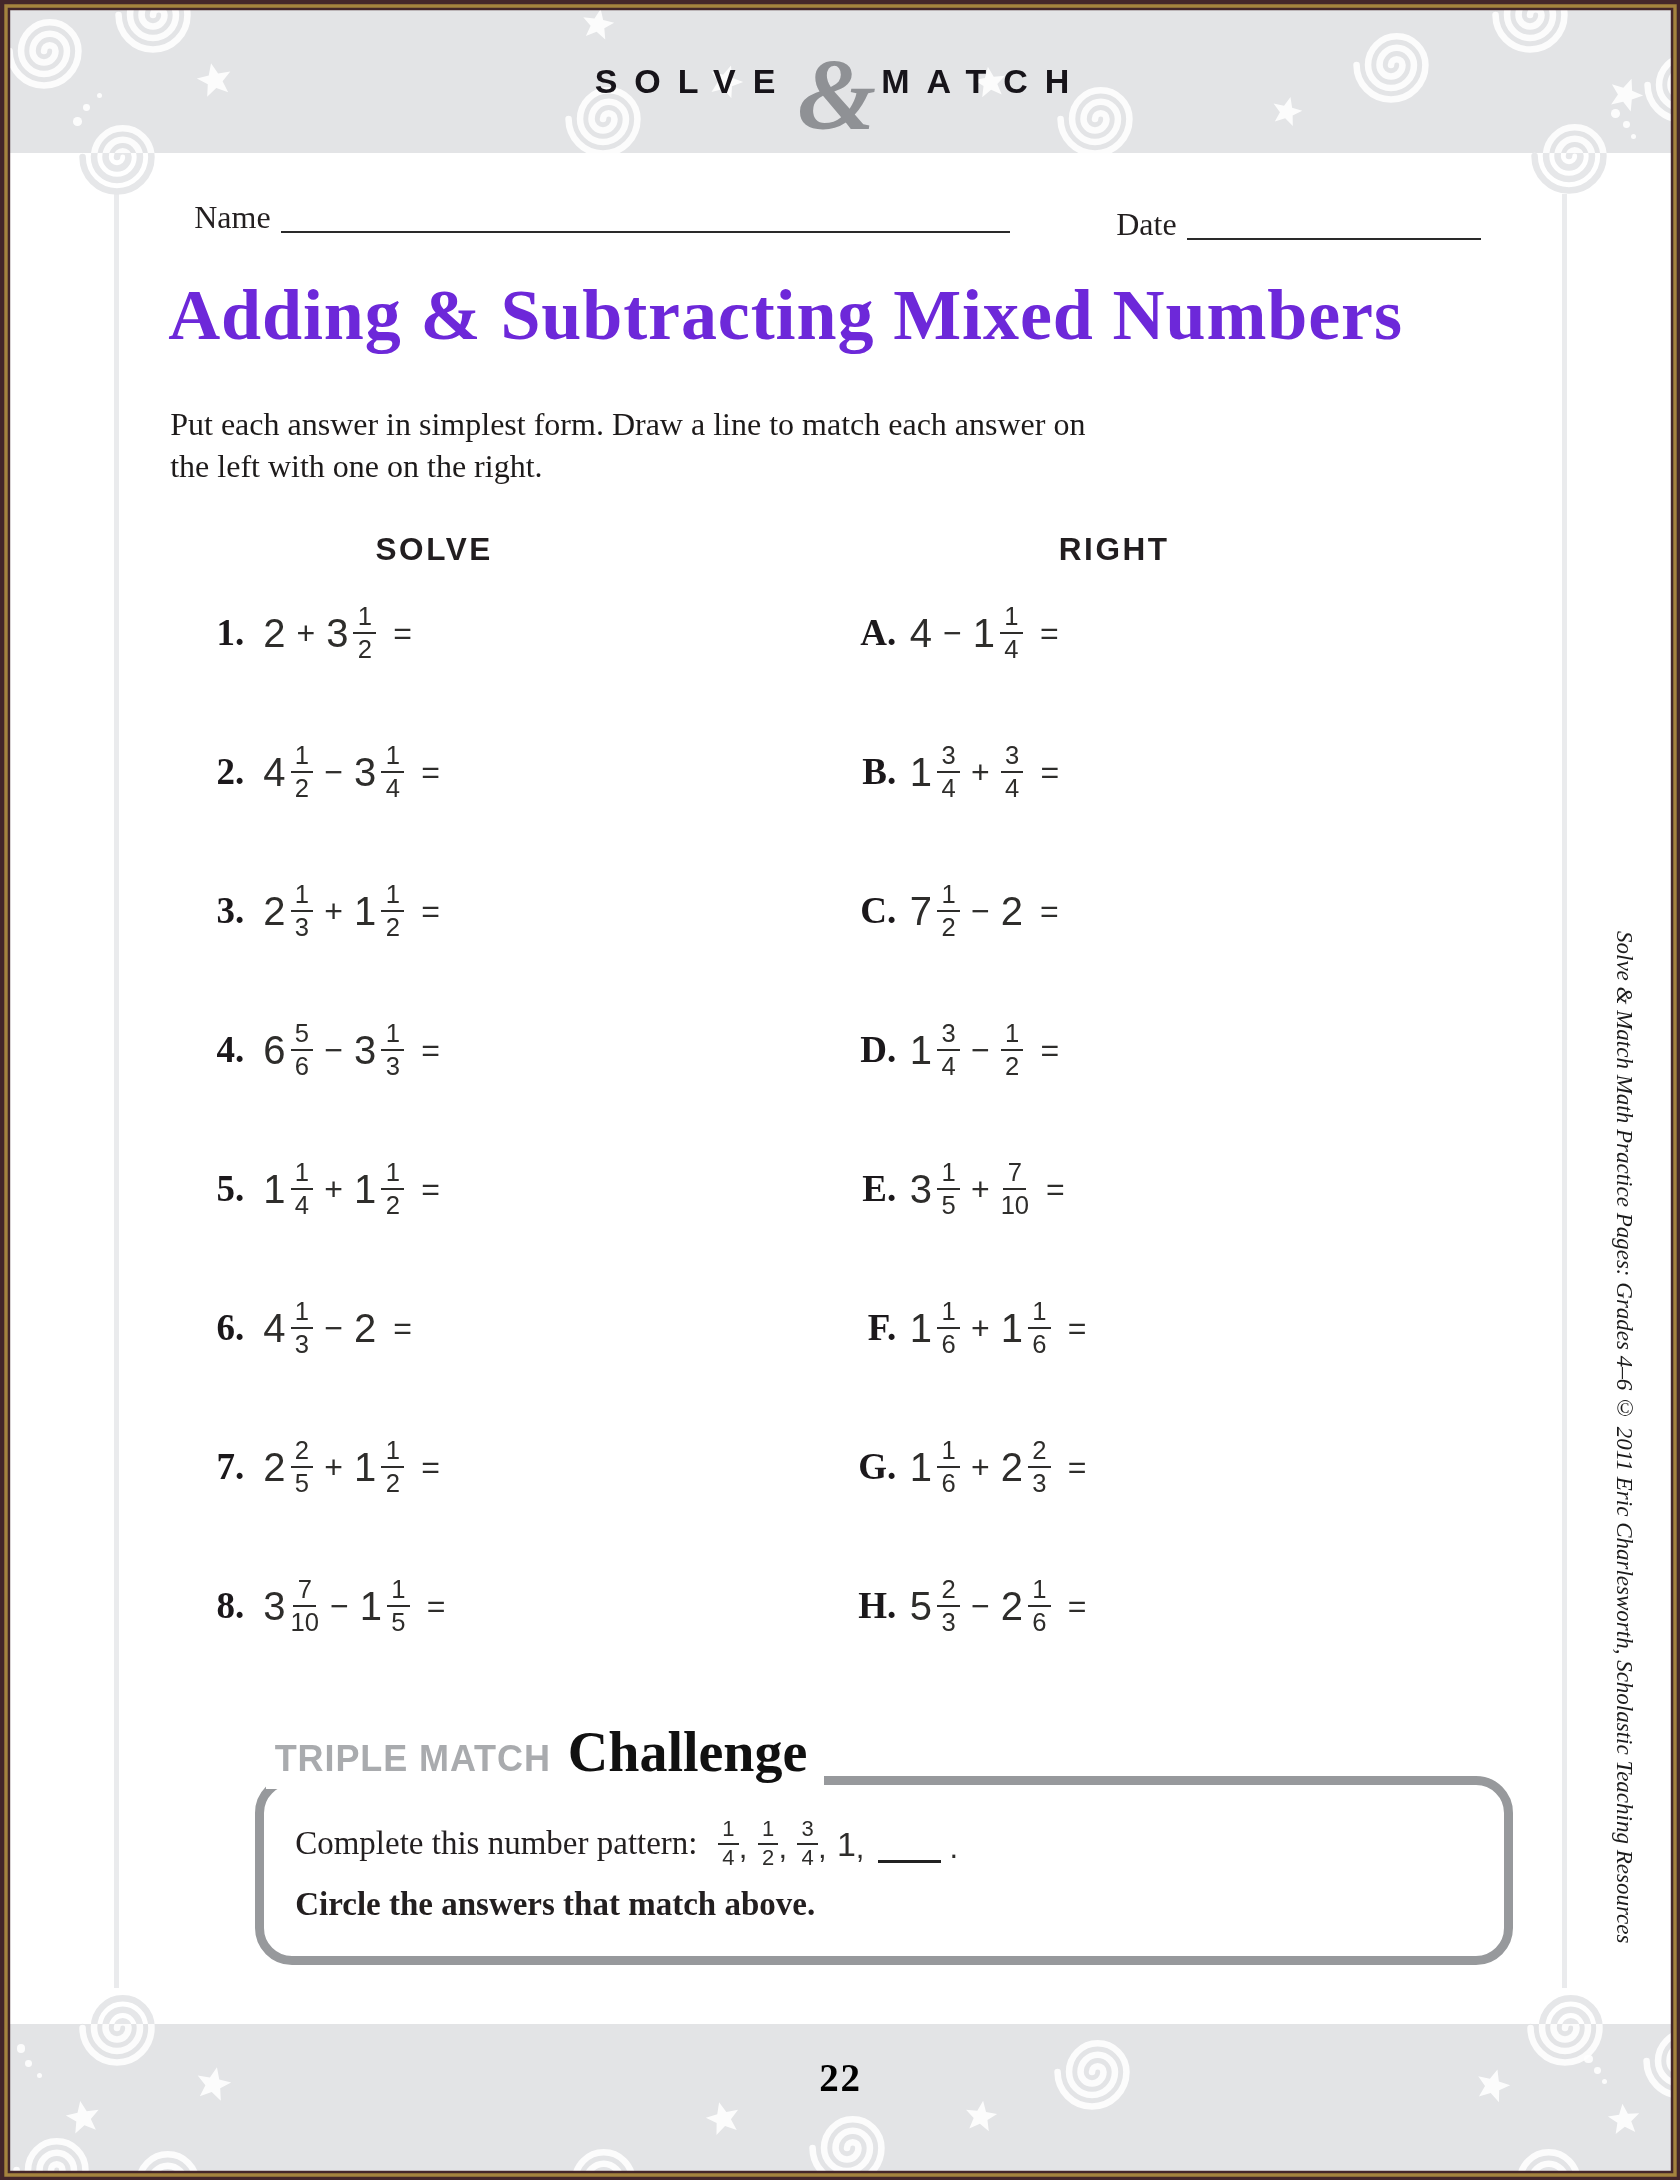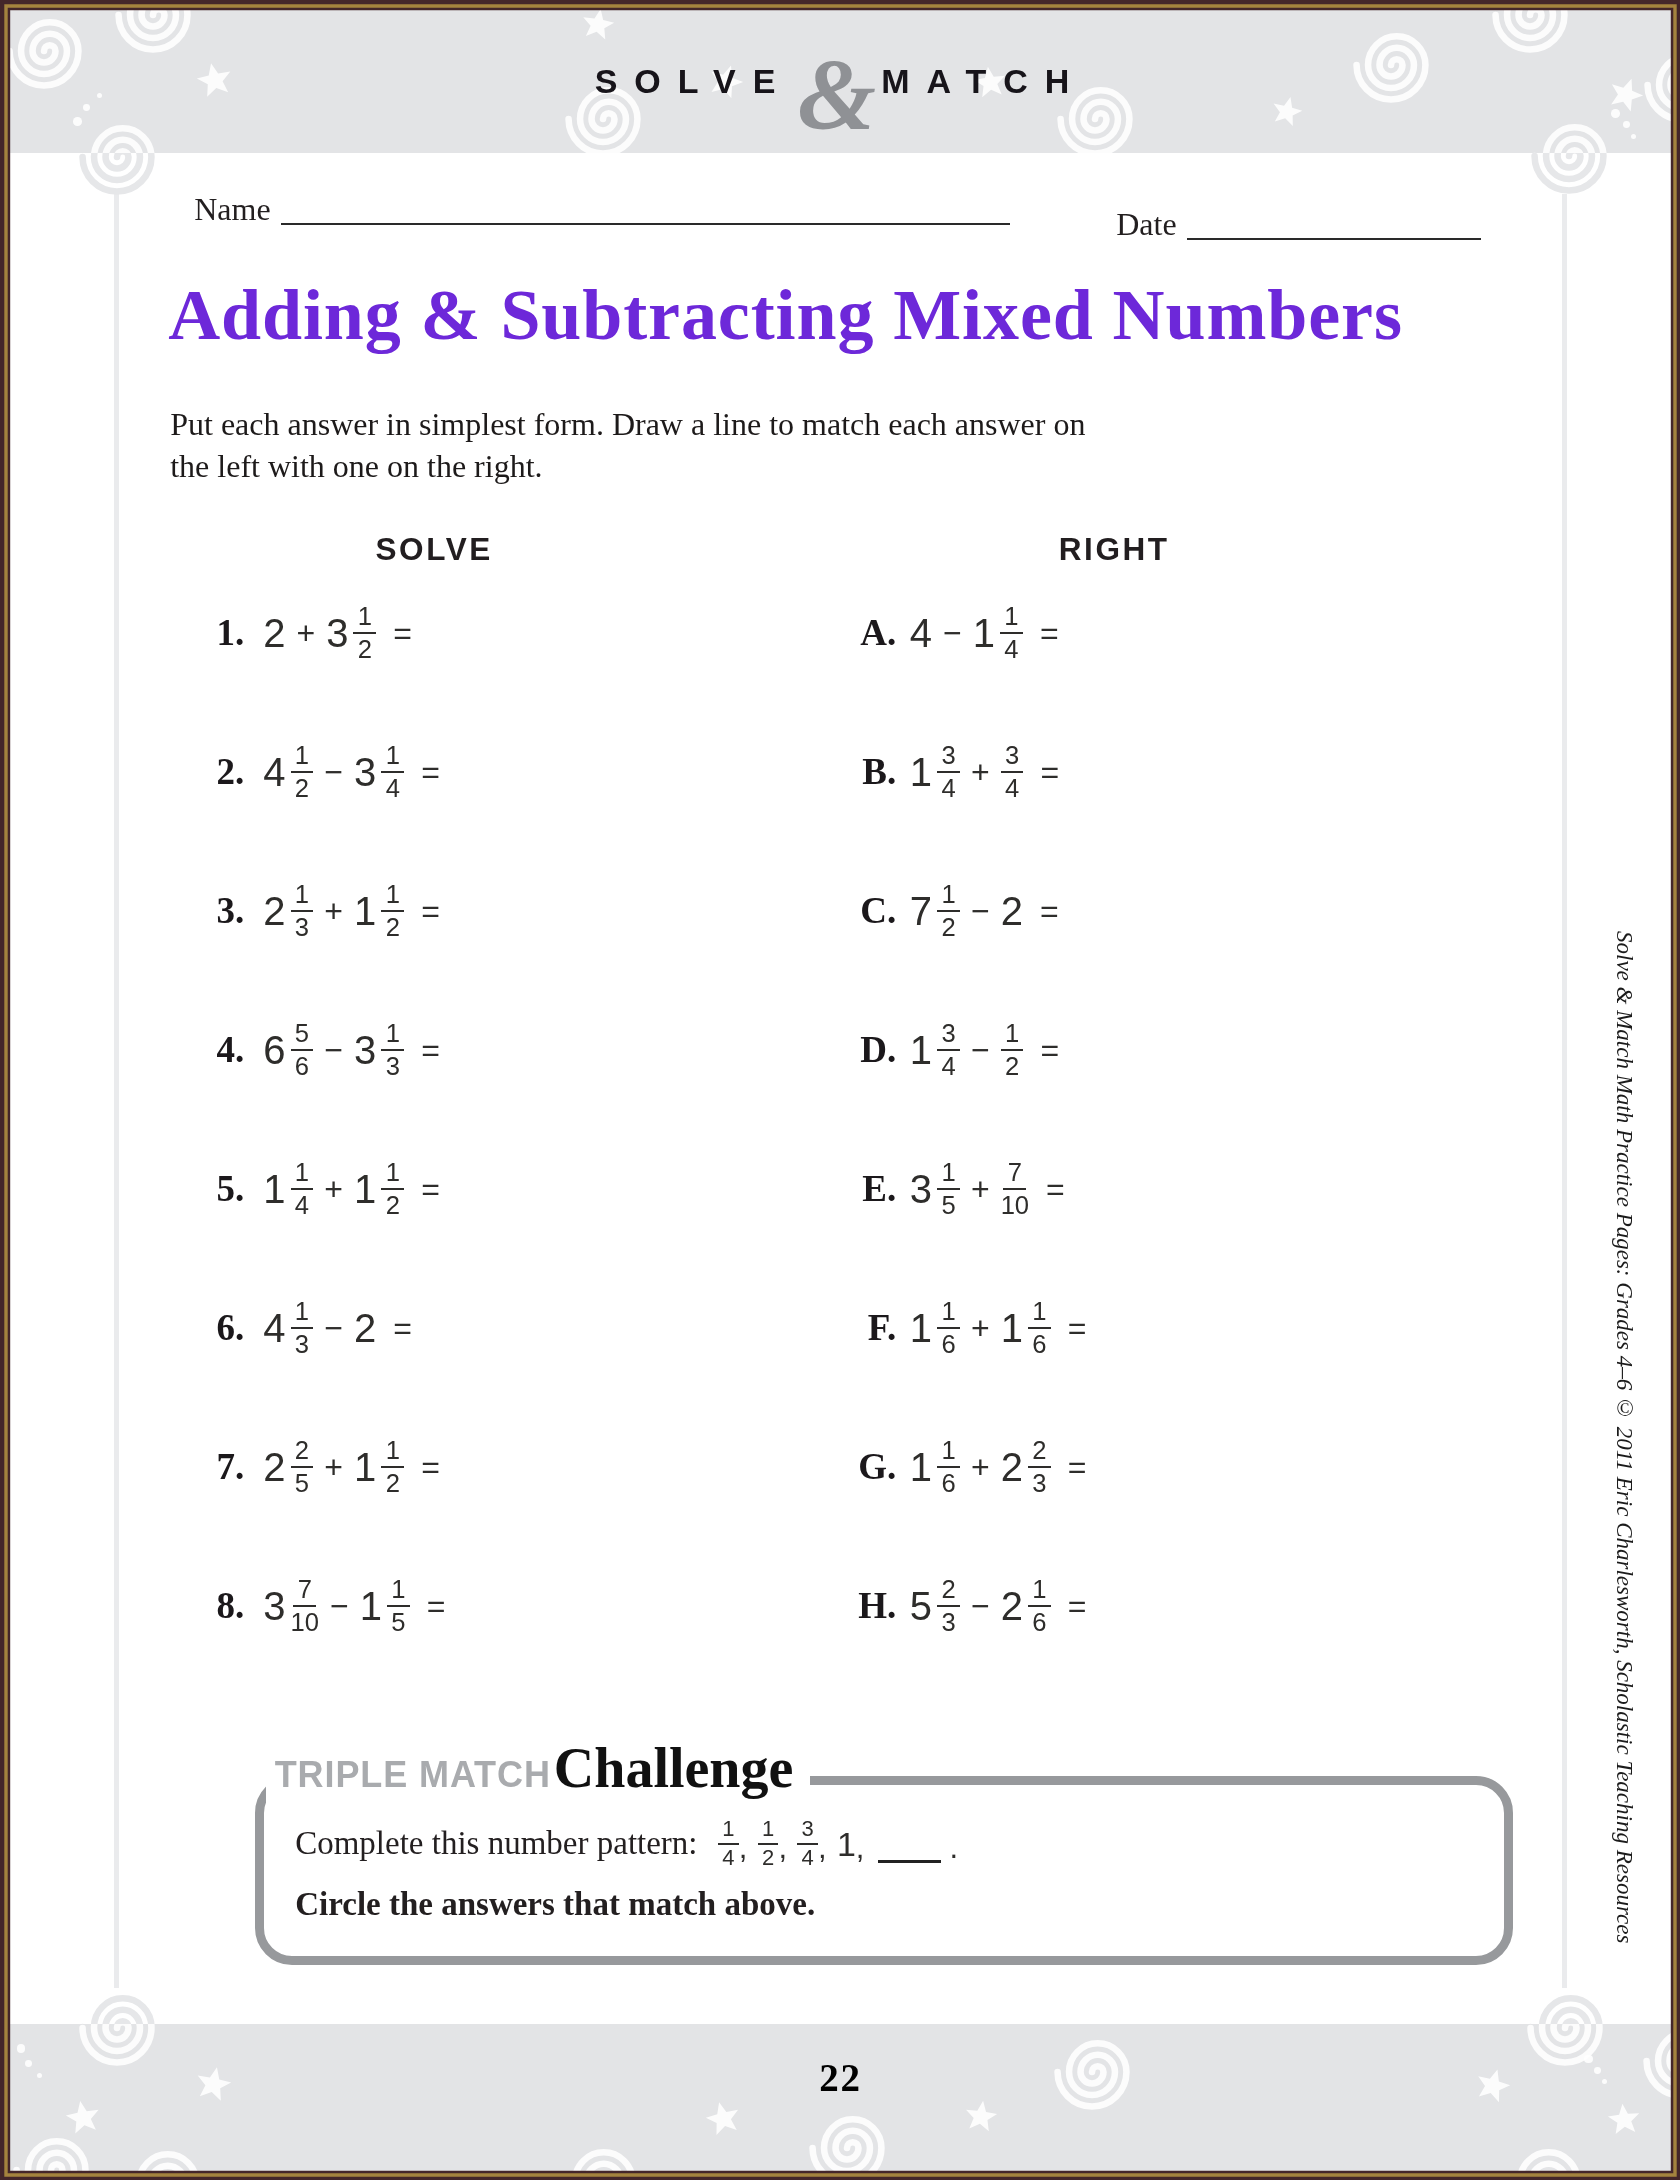--- a/index.html
+++ b/index.html
@@ -49,21 +49,21 @@
   .eq-group { display:flex; align-items:center; gap:5.1px; }
   .eq-op { font-family:"Liberation Sans", sans-serif; font-size:32px; line-height:1; margin:0 11px; color:#2e2d2b; }
   .eq-eq { margin-left:17px; }
   .frac { display:flex; flex-direction:column; align-items:center; font-family:"Liberation Sans", sans-serif; font-size:25.6px; line-height:1.02; color:#2e2d2b; }
   .fn { border-bottom:2.6px solid #2e2d2b; padding:0 4.3px 2.6px; }
   .fd { padding-top:2.6px; }
   .eq-sep { font-family:"Liberation Sans", sans-serif; font-size:31px; align-self:flex-end; margin:0 10.2px 3.4px 0; color:#2e2d2b; }
   .eq-blank { display:inline-block; width:63px; border-bottom:3.4px solid #222; height:34px; align-self:flex-end; margin:0 8.5px 6.8px 3.4px; }
 
   
-  .challenge-heading { position:absolute; left:256px; top:1710px; background:#fff; padding:0 17px 5.1px 8.5px; display:flex; align-items:baseline; gap:3px; z-index:6;margin-top:16px; }
+  .challenge-heading { position:absolute; left:256px; top:1710px; background:#fff; padding:0 17px 5.1px 8.5px; display:flex; align-items:baseline; gap:17px; z-index:6; }
   .challenge-kicker { font-family:"Liberation Sans", sans-serif; font-weight:bold; font-size:36px; letter-spacing:0.9px; color:#a9abae; }
   .challenge-title { font-weight:bold; font-size:56px; color:#111; }
   .challenge-box { position:absolute; left:207px; top:1766px; width:1258px; height:189px; border:9.4px solid #97999c; border-radius:37px; background:#fff; z-index:5; padding:0 31px;margin-left:38px; }
   .challenge-line1 { display:flex; align-items:center; margin-top:31px; height:55px; font-size:33px; }
   .challenge-line1 .prefix { margin-right:20.4px; }
   .challenge-line2 { margin-top:15.3px; font-size:33px;font-weight:bold; }
   #pattern-seq { display:flex; align-items:center; }
   #pattern-seq .eq-num { font-size:34px; }
   #pattern-seq .frac { font-size:22px; }
 
@@ -196,21 +196,21 @@
     <span class="dot" style="left:1601px; top:99px; width:8.5px; height:8.5px;"></span>
     <span class="dot" style="left:1613px; top:111px; width:6.8px; height:6.8px;"></span>
     <span class="dot" style="left:1621px; top:124px; width:5.1px; height:5.1px;"></span>
     <div class="logo">
       <span class="logo-word">SOLVE</span>
       <span class="logo-amp">&amp;</span>
       <span class="logo-word">MATCH</span>
     </div>
   </div>
 
-  <div class="field-row" style="left:184px; top:176px; width:816px; height:39px;">
+  <div class="field-row" style="left:184px; top:184px; width:816px; height:39px;">
     <span class="field-label">Name</span>
     <span class="write-line"></span>
   </div>
   <div class="field-row" style="left:1106px; top:191px; width:365px; height:39px;align-items:flex-end;">
     <span class="field-label">Date</span>
     <span class="write-line"></span>
   </div>
 
   <h1 class="page-title">Adding &amp; Subtracting Mixed Numbers</h1>
   <div class="instructions">

